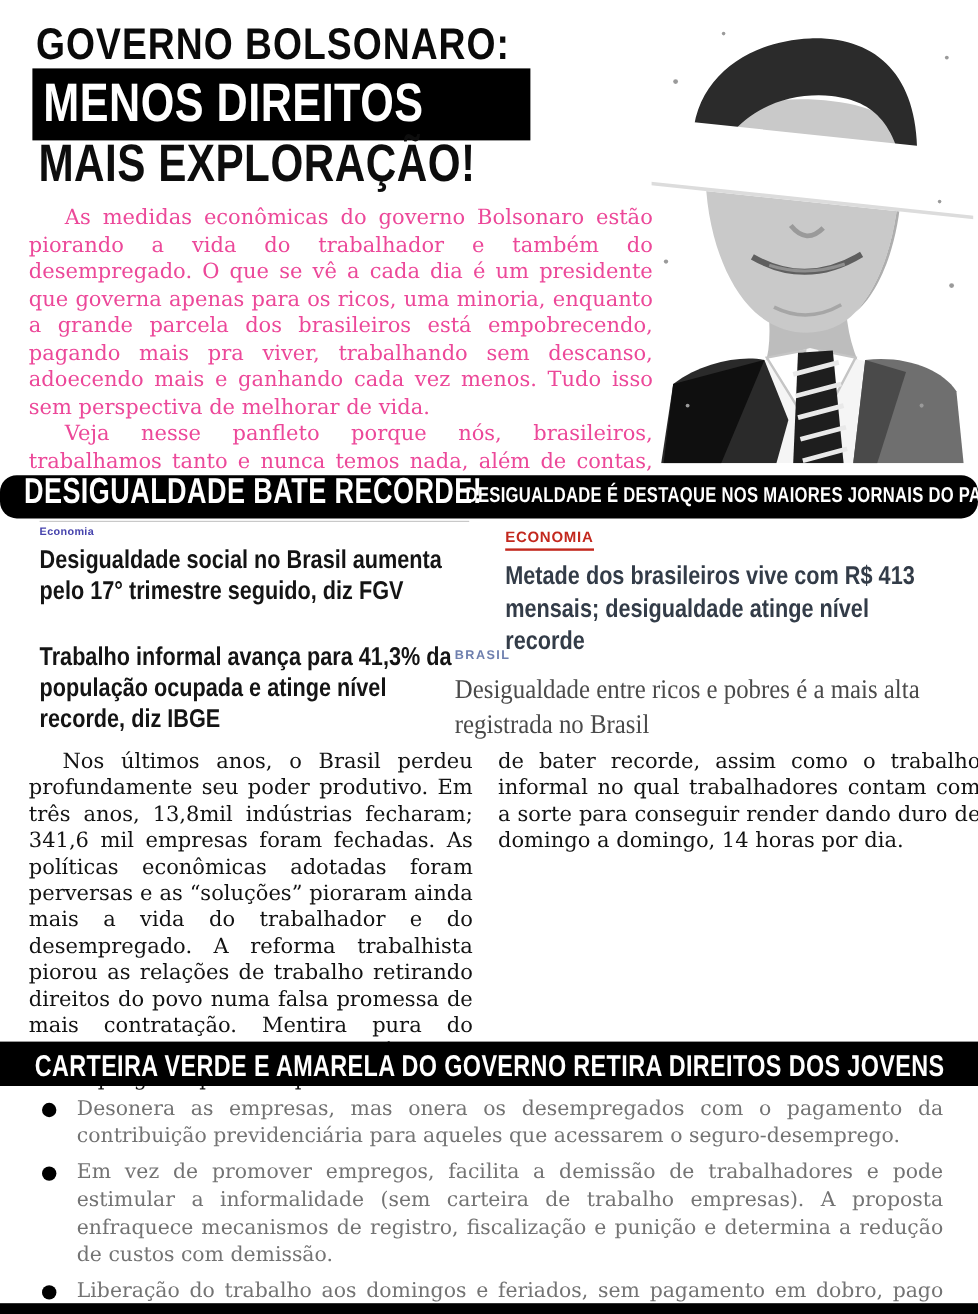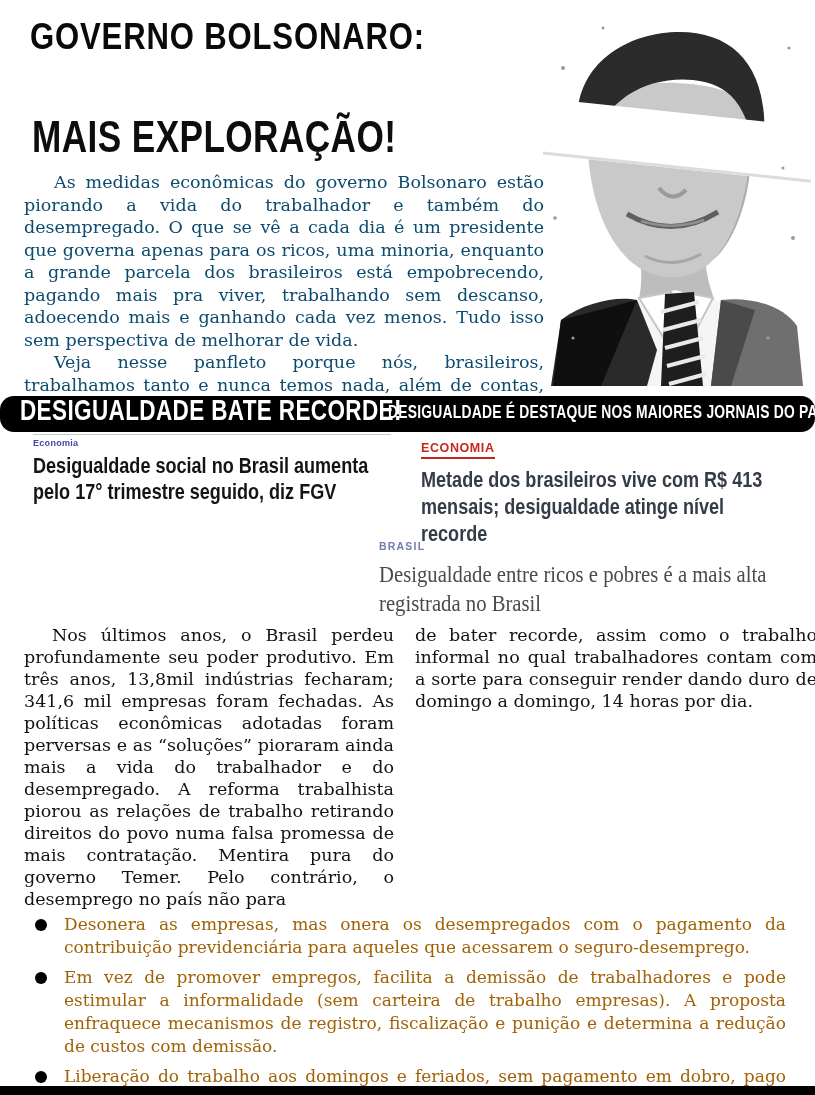--- a/index.html
+++ b/index.html
@@ -13,21 +13,21 @@
           transform:scaleX(.84);transform-origin:left top;}
   .t2box{background:#000;padding:3px 10px 5px 9px;}
   .t2text{font-family:"Liberation Sans",sans-serif;font-weight:700;font-size:45px;
           color:#fff;white-space:nowrap;display:inline-block;
           transform:scaleX(.80);transform-origin:left center;letter-spacing:.5px;}
   .title3{font-family:"Liberation Sans",sans-serif;font-weight:700;font-size:44px;
           color:#0d0d0d;white-space:nowrap;display:inline-block;
           transform:scaleX(.80);transform-origin:left top;letter-spacing:.5px;}
 
   
-  .intro{width:520px;font-size:17.5px;line-height:22.5px;text-align:justify;color:#0c4a6e;}
+  .intro{width:520px;font-size:17.5px;line-height:22.5px;text-align:justify;color:#ec4899;}
   .intro p{margin:0;text-indent:30px;}
 
   
   .bar{background:#000;left:0;width:815px;}
   .barmain{position:absolute;left:20px;bottom:5px;color:#fff;white-space:nowrap;
            font-family:"Liberation Sans",sans-serif;font-weight:700;font-size:30px;
            transform:scaleX(.75);transform-origin:left bottom;letter-spacing:.5px;}
   .barsub{position:absolute;left:388px;bottom:9px;color:#fff;white-space:nowrap;
           font-family:"Liberation Sans",sans-serif;font-weight:700;font-size:18px;
           transform:scaleX(.77);transform-origin:left bottom;letter-spacing:.3px;}
@@ -57,34 +57,37 @@
   
   .bodycol{font-size:17.5px;line-height:22px;text-align:justify;color:#121212;}
   .bodycol p{margin:0;}
   .bodycol p.ind{text-indent:28px;}
   .col-left{width:370px;}
   .col-right{width:402px;margin-left:11px;}
 
   
   .bullets{width:758px;}
   .bullet-row{position:relative;padding-left:36px;margin-bottom:7px;
-              font-size:17px;line-height:23px;text-align:justify;color:#a16207;}
+              font-size:17px;line-height:23px;text-align:justify;color:#737373;}
   .dot{position:absolute;left:7px;top:6px;width:12px;height:12px;border-radius:50%;
        background:#000;}
   .b-strong{font-weight:400;}
 
   .bottombar{left:0;top:1086px;width:815px;height:9px;background:#000;}
 </style>
 </head>
 <body>
 
 <div class="page">
 
   <div class="abs title1" style="left:30px;top:16px;">GOVERNO BOLSONARO:</div>
 
+  <div class="abs t2box" style="left:27px;top:57px;">
+    <span class="t2text">MENOS DIREITOS</span>
+  </div>
 
   <div class="abs" style="left:32px;top:112px;">
     <span class="title3">MAIS EXPLORAÇÃO!</span>
   </div>
 
   <div class="abs intro" style="left:24px;top:171px;">
     <p>As medidas econômicas do governo Bolsonaro estão piorando a vida do trabalhador e também do desempregado. O que se vê a cada dia é um presidente que governa apenas para os ricos, uma minoria, enquanto a grande parcela dos brasileiros está empobrecendo, pagando mais pra viver, trabalhando sem descanso, adoecendo mais e ganhando cada vez menos. Tudo isso sem perspectiva de melhorar de vida.</p>
     <p>Veja nesse panfleto porque nós, brasileiros, trabalhamos tanto e nunca temos nada, além de contas, dívidas, humilhações e juros de banco cada vez maiores:</p>
   </div>
 
@@ -138,39 +141,45 @@
   <div class="abs bar" style="top:396px;height:36px;border-radius:14px;">
     <span class="barmain">DESIGUALDADE BATE RECORDE!</span>
     <span class="barsub">DESIGUALDADE É DESTAQUE NOS MAIORES JORNAIS DO PAÍS:</span>
   </div>
 
   <div class="abs clip-topline" style="left:33px;top:434px;width:358px;">
     <div class="kicker-g1" style="margin-top:3px;">Economia</div>
     <div class="headline-sans" style="margin-top:5px;">Desigualdade social no Brasil aumenta pelo 17° trimestre seguido, diz FGV</div>
   </div>
 
+  <div class="abs" style="left:33px;top:534px;">
+    <div class="headline-sans">Trabalho informal avança para 41,3% da população ocupada e atinge nível recorde, diz IBGE</div>
+  </div>
 
   <div class="abs" style="left:421px;top:437px;">
     <div class="kicker-folha">ECONOMIA</div>
     <div class="headline-c" style="margin-top:8px;">Metade dos brasileiros vive com R$ 413 mensais; desigualdade atinge nível recorde</div>
   </div>
 
   <div class="abs" style="left:379px;top:540px;">
     <div class="kicker-brasil">BRASIL</div>
     <div class="headline-serif" style="margin-top:8px;">Desigualdade entre ricos e pobres é a mais alta registrada no Brasil</div>
   </div>
 
   <div class="abs bodycol col-left" style="left:24px;top:624px;">
     <p class="ind">Nos últimos anos, o Brasil perdeu profundamente seu poder produtivo. Em três anos, 13,8mil indústrias fecharam; 341,6 mil empresas foram fechadas. As políticas econômicas adotadas foram perversas e as “soluções” pioraram ainda mais a vida do trabalhador e do desempregado. A reforma trabalhista piorou as relações de trabalho retirando direitos do povo numa falsa promessa de mais contratação. Mentira pura do governo Temer. Pelo contrário, o desemprego no país não para</p>
   </div>
 
   <div class="abs bodycol col-right" style="left:404px;top:624px;">
     <p>de bater recorde, assim como o trabalho informal no qual trabalhadores contam com a sorte para conseguir render dando duro de domingo a domingo, 14 horas por dia.</p>
   </div>
 
+  <div class="abs bar" style="top:868px;height:37px;">
+    <span class="bar2text">CARTEIRA VERDE E AMARELA DO GOVERNO RETIRA DIREITOS DOS JOVENS</span>
+  </div>
 
   <div class="abs bullets" style="left:28px;top:913px;">
     <div class="bullet-row">
       <span class="dot"></span><span>Desonera as empresas, mas onera os desempregados com o pagamento da contribuição previdenciária para aqueles que acessarem o seguro-desemprego.</span><span class="b-strong"></span><span></span>
     </div>
     <div class="bullet-row">
       <span class="dot"></span><span>Em vez de promover empregos, facilita a demissão de trabalhadores e pode estimular a informalidade (sem carteira de trabalho empresas). A proposta enfraquece mecanismos de registro, fiscalização e punição e determina a redução de custos com demissão.</span><span class="b-strong"></span><span></span>
     </div>
     <div class="bullet-row">
       <span class="dot"></span><span>Liberação do trabalho aos </span><span class="b-strong">domingos e feriados</span><span>, sem pagamento em dobro, pago apenas se o trabalhador não folgar ao longo da semana.</span>

